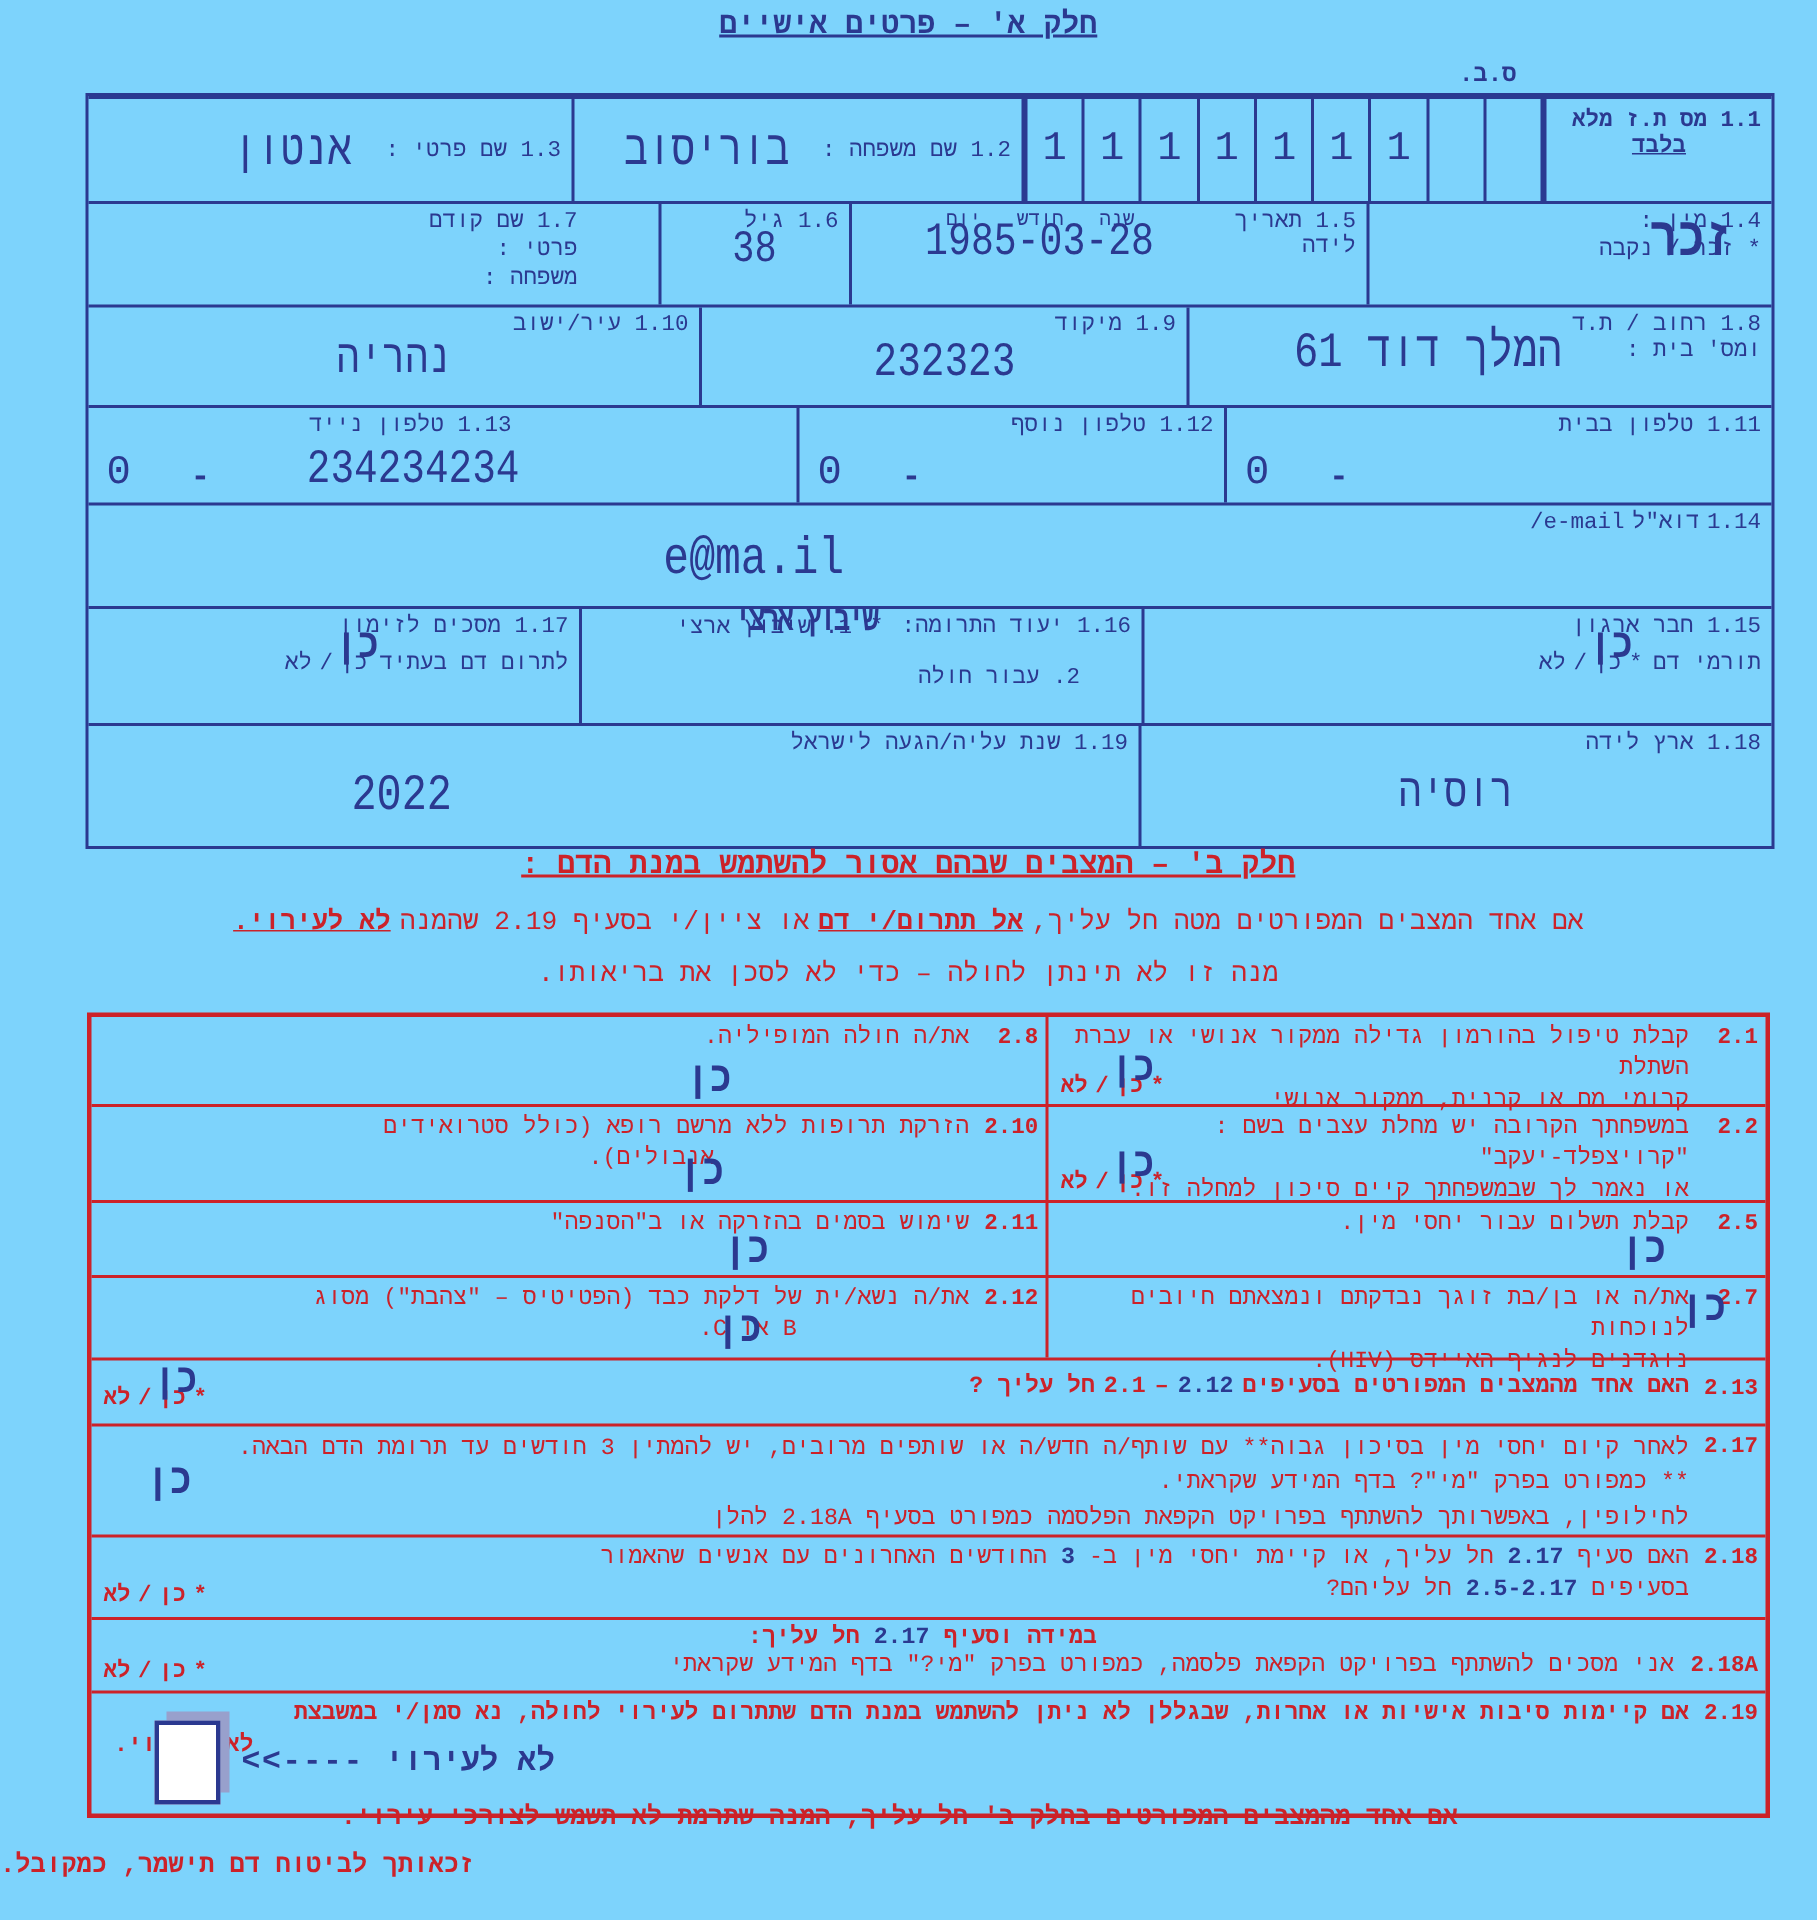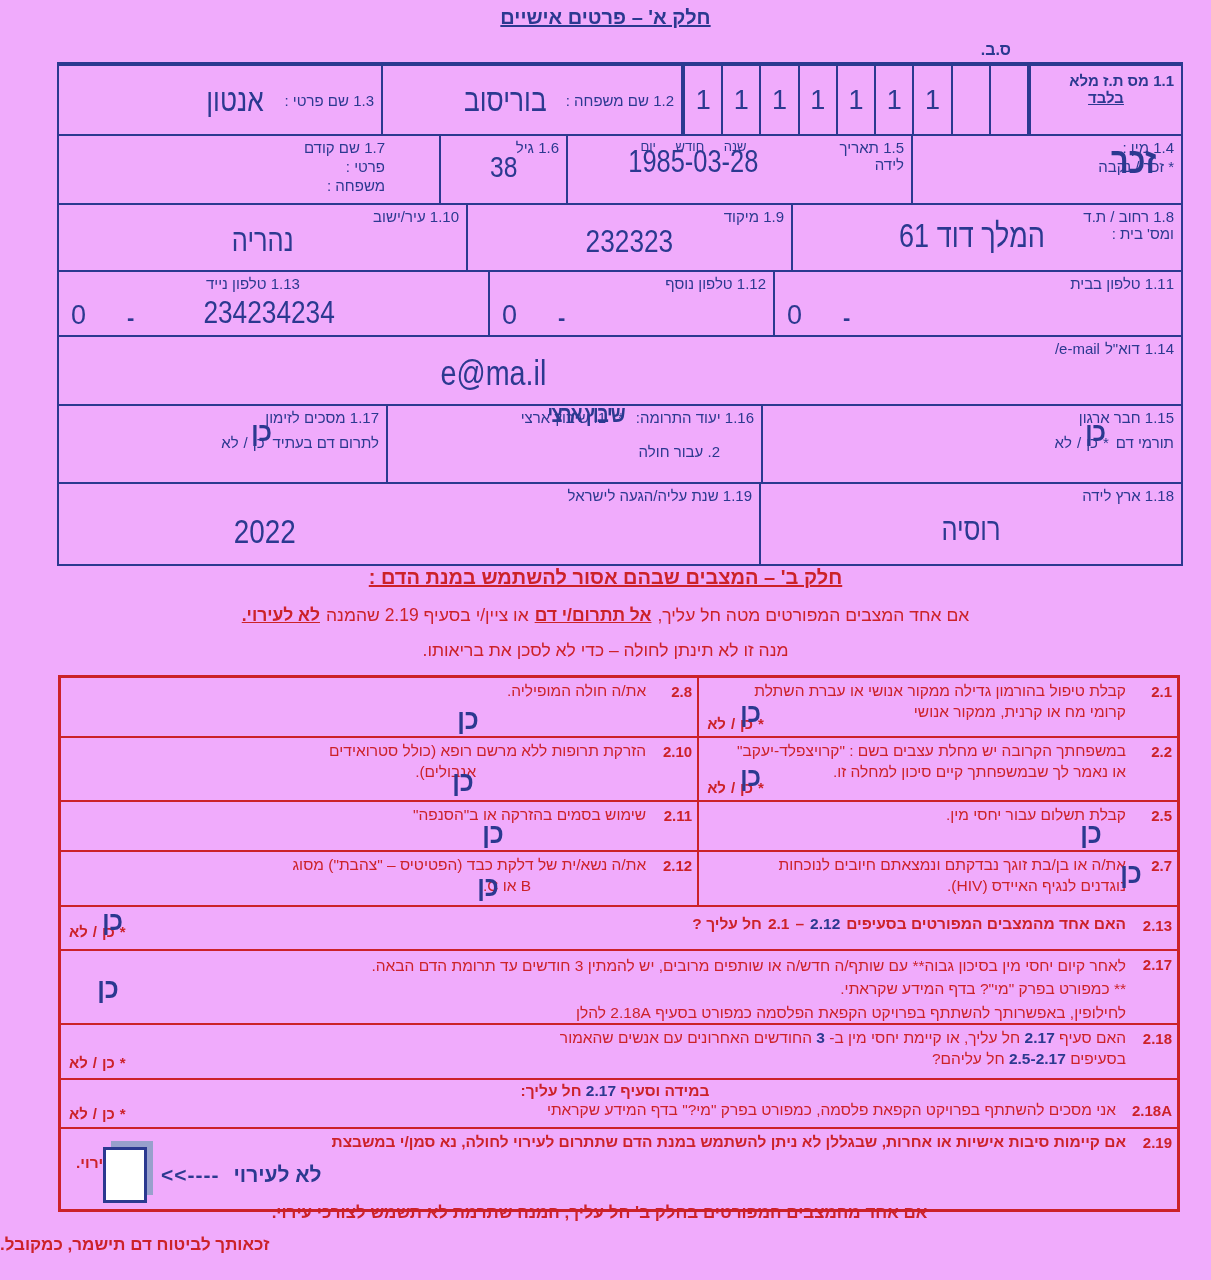--- a/index.html
+++ b/index.html
@@ -1,17 +1,17 @@
 <!DOCTYPE html>
 <html lang="he"><head>
 <meta charset="utf-8">
 <style>
   html,body{margin:0;padding:0;background:#fff;}
-  .page{position:relative;width:1211px;height:1280px;background:#f0abfc;overflow:hidden;
-        font-family:Liberation Sans, sans-serif;direction:rtl;}
+  .page{position:relative;width:1211px;height:1280px;background:#7dd3fc;overflow:hidden;
+        font-family:Liberation Mono, monospace;direction:rtl;}
   .b{font-weight:bold;}
   .u{text-decoration:underline;}
   .center{text-align:center;}
   .cond{display:inline-block;transform:scaleX(.82);transform-origin:center;white-space:nowrap;}
 
   
   .pa-title{position:absolute;top:6px;left:0;right:0;text-align:center;
             font-size:20px;font-weight:bold;color:#2b3990;text-decoration:underline;}
   .ta{position:absolute;top:62px;right:28px;left:57px;border:2.5px solid #2b3990;}
   .sb{position:absolute;top:-23px;right:170px;font-size:16px;font-weight:bold;color:#2b3990;}
@@ -41,21 +41,21 @@
   .f15-date{font-size:31px;color:#2b3990;direction:ltr;margin-top:-10px;}
   .c-f16{width:127px;text-align:center;margin-left:47px;}
   .c-f17{flex:1;}
   .c-f17 .lbl{display:block;line-height:1.25;}
   .c-f18{width:390px;}
   .f18-val{position:absolute;right:120px;top:12px;font-size:33px;}
   .c-f19{width:325px;text-align:center;}
   .c-f19 .lbl{display:block;text-align:right;}
   .c-f110{flex:1;text-align:center;}
   .c-f110 .lbl{display:block;text-align:right;}
-  .c-f111{width:408px;} .c-f112{width:285px;} .c-f113{flex:1;}
+  .c-f111{width:365px;} .c-f112{width:285px;} .c-f113{flex:1;}
   .ph-zero{position:absolute;left:12px;bottom:4px;font-size:27px;color:#2b3990;}
   .ph-dash{position:absolute;left:68px;bottom:4px;font-size:22px;color:#2b3990;font-weight:bold;}
   .ph-val{position:absolute;left:130px;bottom:4px;font-size:32px;color:#2b3990;}
   .c-f114{flex:1;}
   .f114-lbl{display:flex;direction:rtl;gap:5px;}
   .f114-val{position:absolute;left:370px;top:16px;font-size:35px;color:#2b3990;}
   .c-f115{width:420px;}
   .c-f116{width:375px;}
   .c-f117{flex:1;}
   .yn{position:relative;display:inline-flex;direction:rtl;gap:5px;font-size:15px;white-space:nowrap;}

